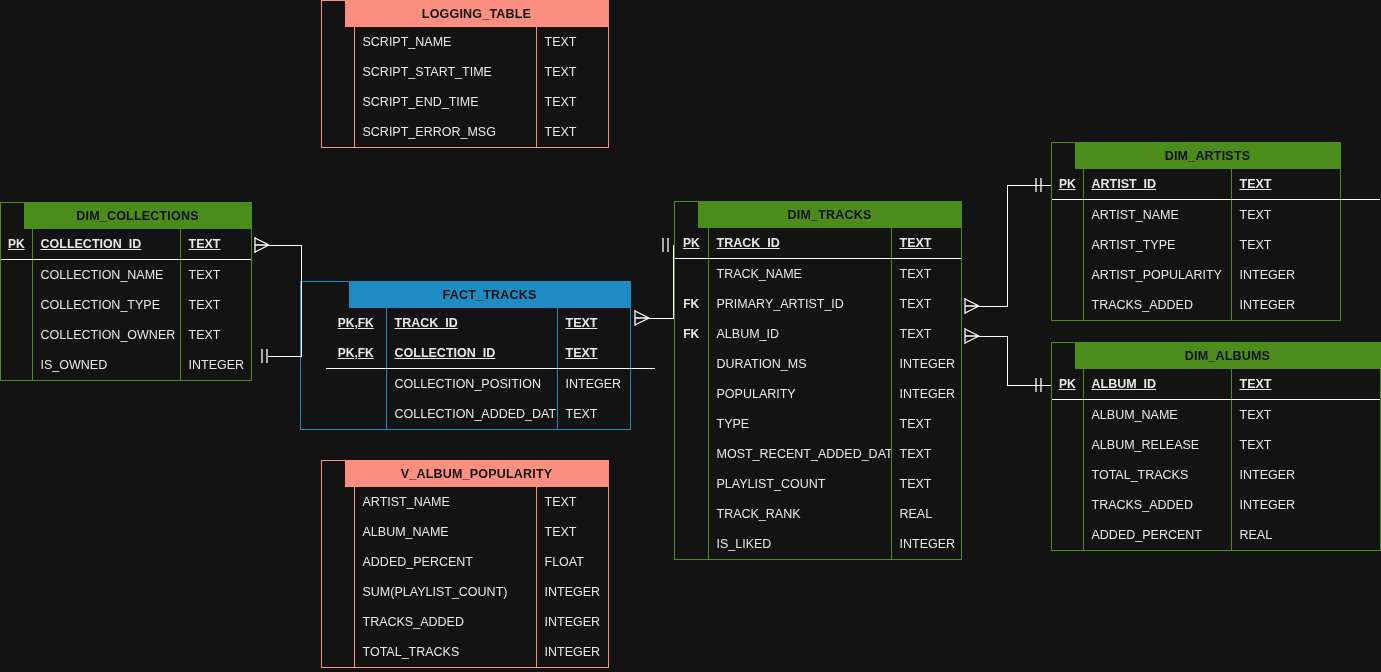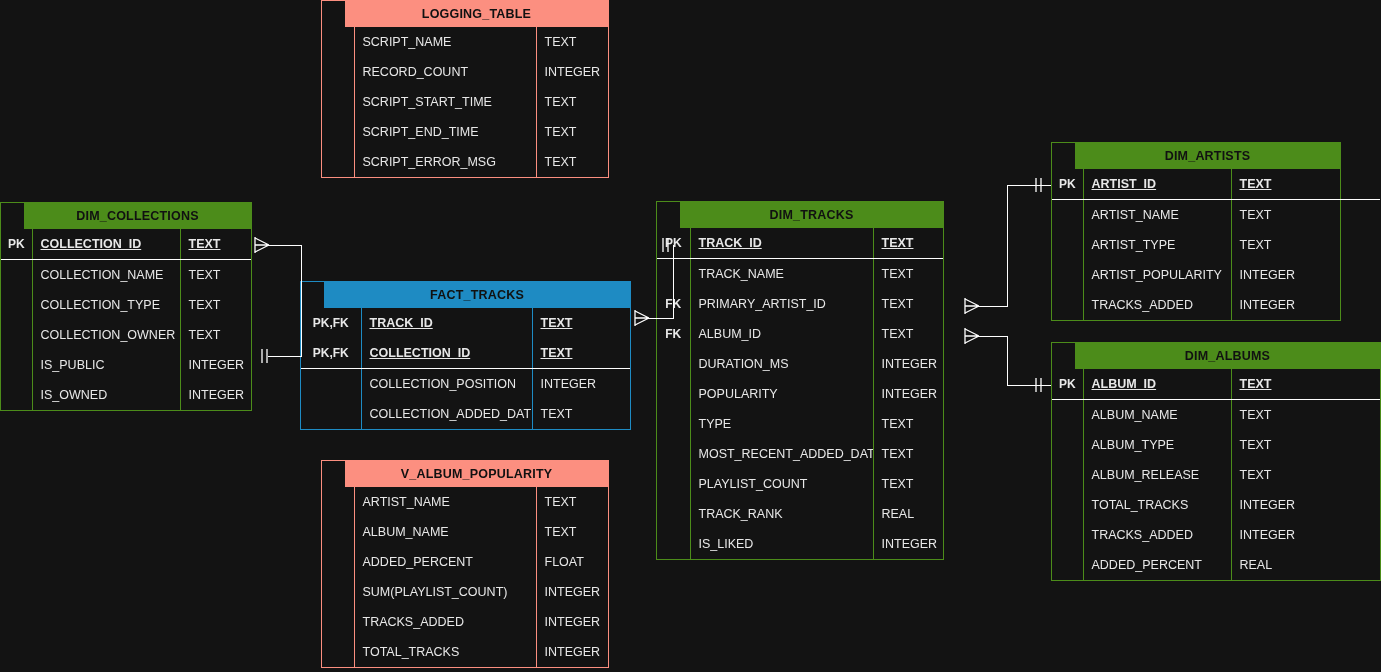--- a/index.html
+++ b/index.html
@@ -23,21 +23,21 @@
     height: 30px; color: #e8e8e8; font-size: 12.5px;
     padding: 0 0 0 8px; vertical-align: middle; white-space: nowrap;
     overflow: hidden;
   }
   .erd-table td.c-key {
     text-align: center; padding: 0; font-weight: bold; font-size: 12px;
   }
   .erd-table tr.pkrow td { font-weight: bold; }
   .erd-table tr.pkrow td.c-name span,
   .erd-table tr.pkrow td.c-type span { text-decoration: underline; }
-  .erd-table tr.pkrow td.c-key { font-weight: bold; }
+  .erd-table tr.pkrow td.c-key { font-weight: bold; text-decoration: underline; }
 
   
   .t-green { border: 1px solid #4c8c1a; }
   .t-green .tbl-header { background: #4c8c1a; }
   .t-green td { border-left: 1px solid #4c8c1a; }
   .t-green td.c-key { border-left: none; }
   .t-green tr.pk-last td { border-bottom: 1px solid #ffffff; }
 
   
   .t-blue { border: 1px solid #1e8bc3; }
@@ -72,25 +72,20 @@
           <col style="width:72px">
         </colgroup>
       <tbody>
           <tr>
             <td class="c-key"></td>
             <td class="c-name"><span>SCRIPT_NAME</span></td>
             <td class="c-type"><span>TEXT</span></td>
           </tr>
           <tr>
             <td class="c-key"></td>
-            <td class="c-name"><span>RECORD_COUNT</span></td>
-            <td class="c-type"><span>INTEGER</span></td>
-          </tr>
-          <tr>
-            <td class="c-key"></td>
             <td class="c-name"><span>SCRIPT_START_TIME</span></td>
             <td class="c-type"><span>TEXT</span></td>
           </tr>
           <tr>
             <td class="c-key"></td>
             <td class="c-name"><span>SCRIPT_END_TIME</span></td>
             <td class="c-type"><span>TEXT</span></td>
           </tr>
           <tr>
             <td class="c-key"></td>
@@ -125,33 +120,28 @@
             <td class="c-name"><span>COLLECTION_TYPE</span></td>
             <td class="c-type"><span>TEXT</span></td>
           </tr>
           <tr>
             <td class="c-key"></td>
             <td class="c-name"><span>COLLECTION_OWNER</span></td>
             <td class="c-type"><span>TEXT</span></td>
           </tr>
           <tr>
             <td class="c-key"></td>
-            <td class="c-name"><span>IS_PUBLIC</span></td>
-            <td class="c-type"><span>INTEGER</span></td>
-          </tr>
-          <tr>
-            <td class="c-key"></td>
             <td class="c-name"><span>IS_OWNED</span></td>
             <td class="c-type"><span>INTEGER</span></td>
           </tr>
         </tbody>
     </table>
   </div>
 
-  <div class="erd-table t-blue" style="left:300px; top:281px; width:331px;">
+  <div class="erd-table t-blue" style="left:300px; top:281px; width:331px;padding-left:25px;">
     <div class="tbl-header">FACT_TRACKS</div>
     <table>
       <colgroup>
           <col style="width:60px">
           <col style="width:171px">
           <col style="width:98px">
         </colgroup>
       <tbody>
           <tr class="pkrow">
             <td class="c-key">PK,FK</td>
@@ -170,21 +160,21 @@
           </tr>
           <tr>
             <td class="c-key"></td>
             <td class="c-name"><span>COLLECTION_ADDED_DATE</span></td>
             <td class="c-type"><span>TEXT</span></td>
           </tr>
         </tbody>
     </table>
   </div>
 
-  <div class="erd-table t-green" style="left:656px; top:201px; width:288px;">
+  <div class="erd-table t-green" style="left:674px; top:201px; width:288px;">
     <div class="tbl-header">DIM_TRACKS</div>
     <table>
       <colgroup>
           <col style="width:33px">
           <col style="width:183px">
           <col style="width:70px">
         </colgroup>
       <tbody>
           <tr class="pkrow pk-last">
             <td class="c-key">PK</td>
@@ -293,25 +283,20 @@
         </colgroup>
       <tbody>
           <tr class="pkrow pk-last">
             <td class="c-key">PK</td>
             <td class="c-name"><span>ALBUM_ID</span></td>
             <td class="c-type"><span>TEXT</span></td>
           </tr>
           <tr>
             <td class="c-key"></td>
             <td class="c-name"><span>ALBUM_NAME</span></td>
-            <td class="c-type"><span>TEXT</span></td>
-          </tr>
-          <tr>
-            <td class="c-key"></td>
-            <td class="c-name"><span>ALBUM_TYPE</span></td>
             <td class="c-type"><span>TEXT</span></td>
           </tr>
           <tr>
             <td class="c-key"></td>
             <td class="c-name"><span>ALBUM_RELEASE</span></td>
             <td class="c-type"><span>TEXT</span></td>
           </tr>
           <tr>
             <td class="c-key"></td>
             <td class="c-name"><span>TOTAL_TRACKS</span></td>

